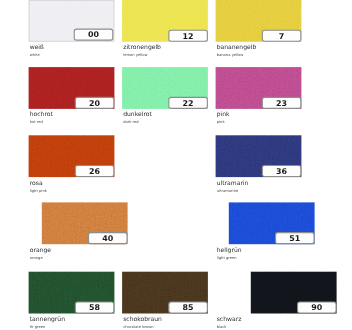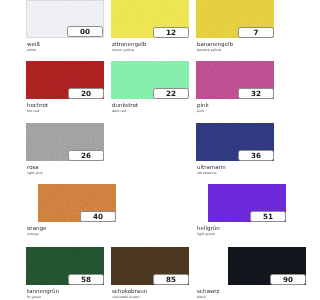--- a/index.html
+++ b/index.html
@@ -84,28 +84,28 @@
             <span class="code">22</span>
           </div>
   </div>
   <div class="de">dunkelrot</div>
   <div class="en">dark red</div>
 </div>
 <div class="cell col2 row1">
   <div class="swatch" style="background-color: rgb(192, 79, 147);">
     <div class="tex"></div>
     <div class="badge">
-            <span class="code">32</span>
+            <span class="code">23</span>
           </div>
   </div>
   <div class="de">pink</div>
   <div class="en">pink</div>
 </div>
 <div class="cell col0 row2">
-  <div class="swatch" style="background-color: #a3a3a3; text-align: center;">
+  <div class="swatch" style="background-color: #c2410c; text-align: center;">
     <div class="tex"></div>
     <div class="badge">
             <span class="code">26</span>
           </div>
   </div>
   <div class="de">rosa</div>
   <div class="en">light pink</div>
 </div>
 <div class="cell col2 row2">
   <div class="swatch" style="background-color: rgb(47, 58, 129); padding-left: 20px;">
@@ -121,21 +121,21 @@
   <div class="swatch" style="background-color: rgb(209, 130, 64);">
     <div class="tex"></div>
     <div class="badge">
             <span class="code">40</span>
           </div>
   </div>
   <div class="de">orange</div>
   <div class="en">orange</div>
 </div>
 <div class="cell col2 row3">
-  <div class="swatch" style="background-color: #6d28d9;">
+  <div class="swatch" style="background-color: #1d4ed8;">
     <div class="tex"></div>
     <div class="badge">
             <span class="code">51</span>
           </div>
   </div>
   <div class="de">hellgrün</div>
   <div class="en">light green</div>
 </div>
 <div class="cell col0 row4">
   <div class="swatch" style="background-color: rgb(35, 84, 48);">

